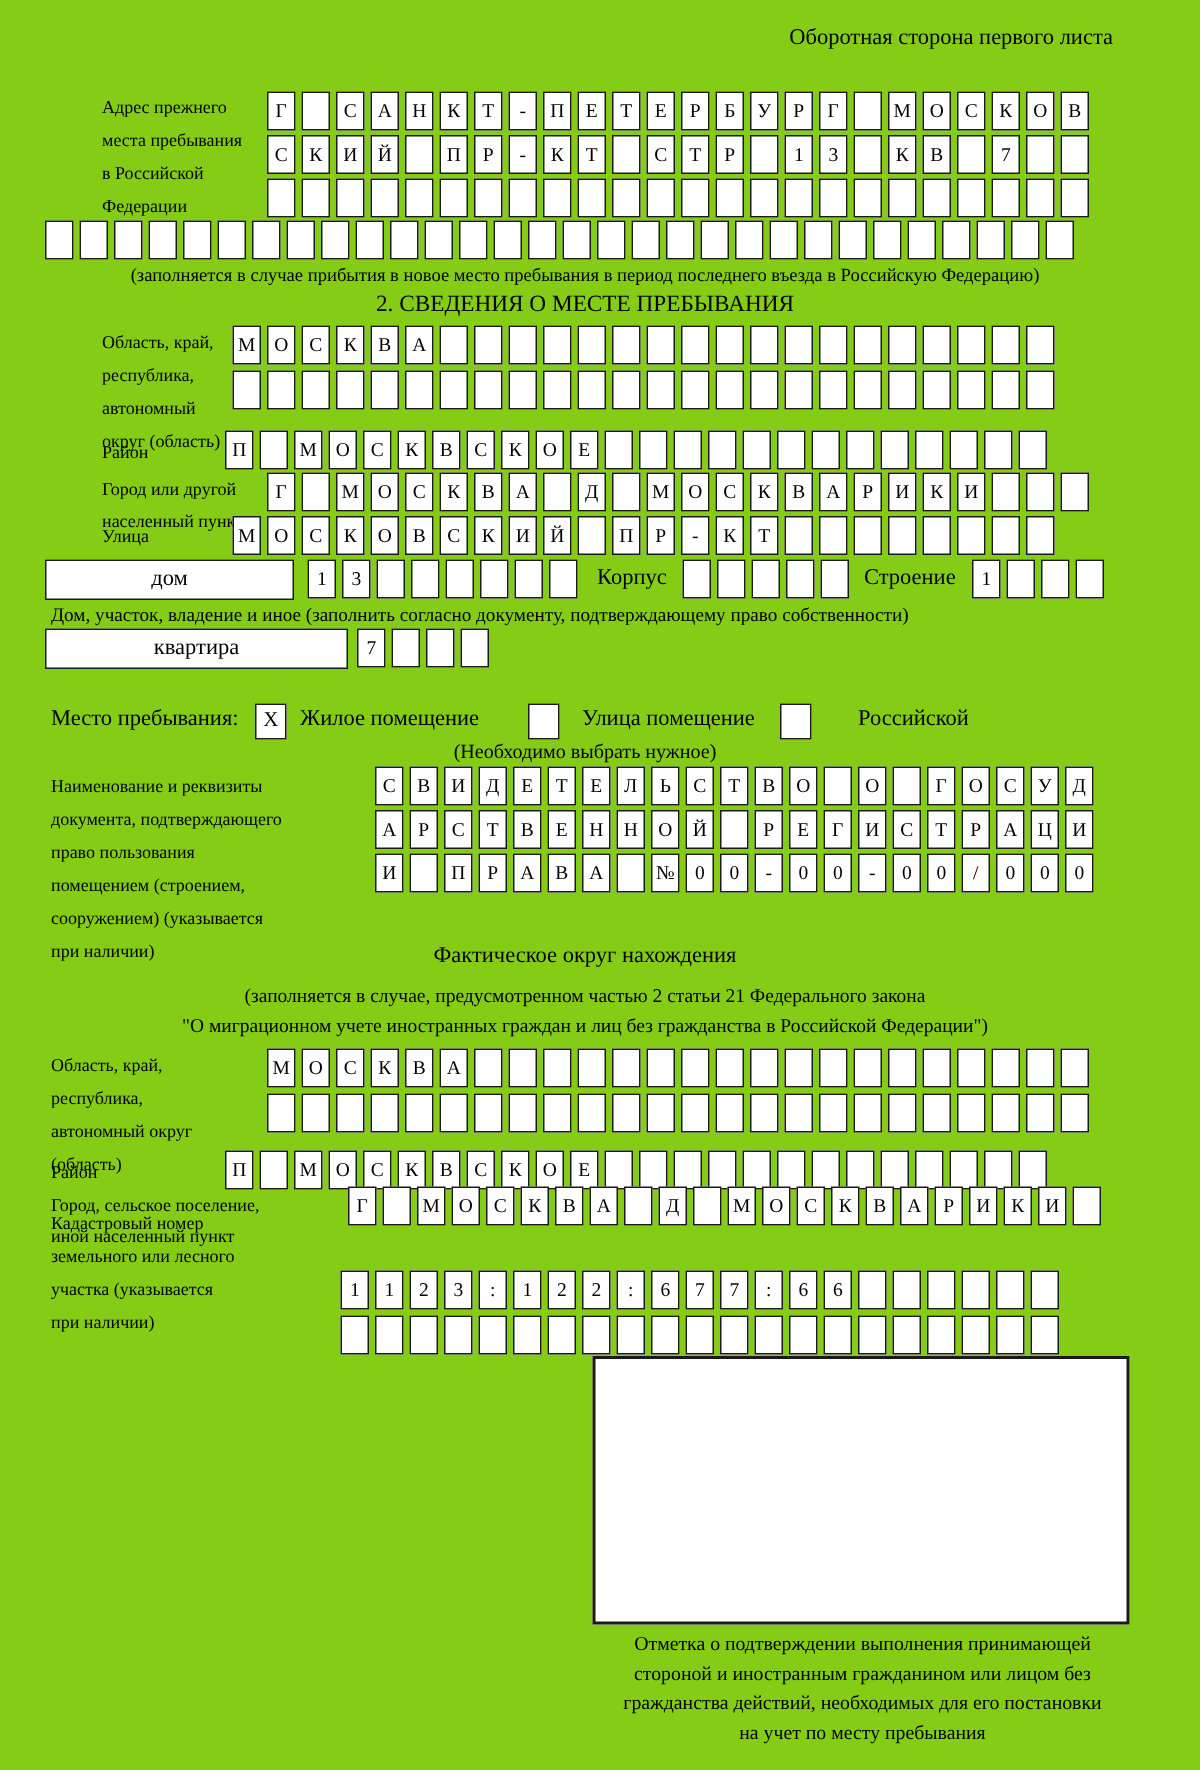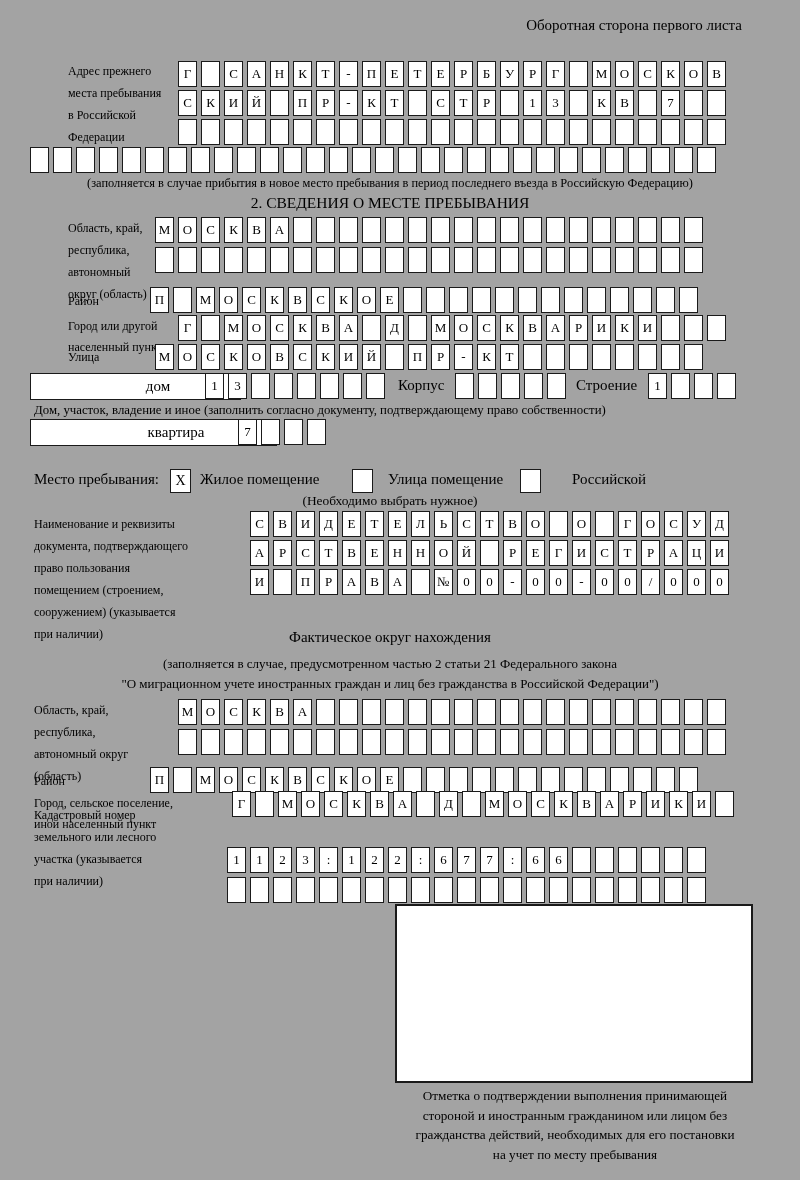--- a/index.html
+++ b/index.html
@@ -1,30 +1,30 @@
 <!DOCTYPE html>
 <html><head>
 <meta charset="utf-8">
 <style>
   html,body{margin:0;padding:0;background:#fff;}
   .page{
-    position:relative;width:800px;height:1180px;background:#a3a3a3;
+    position:relative;width:800px;height:1180px;background:#84cc16;
     font-family:"Liberation Serif","DejaVu Serif",serif;color:#000;overflow:hidden;
   }
   .title-right{position:absolute;top:17px;right:58px;font-size:15px;}
   .lbl{position:absolute;font-size:12px;line-height:22px;white-space:nowrap;}
   .grid{position:absolute;display:flex;gap:4px;}
   .cell{
     width:17px;height:24px;border:1.5px solid #1a1a1a;background:#fff;
     font-size:13px;line-height:24px;text-align:center;flex:0 0 auto;
     font-family:"Liberation Serif","DejaVu Serif",serif;
   }
   .widebox{
     position:absolute;border:1.5px solid #1a1a1a;height:25px;
-    font-size:15px;line-height:25px;text-align:center;background:#fff;padding-left:45px;
+    font-size:15px;line-height:25px;text-align:center;background:#fff;
   }
   .inline-lbl{position:absolute;font-size:15px;white-space:nowrap;}
   .caption{position:absolute;font-size:12.8px;white-space:nowrap;}
   .center-note{position:absolute;left:0;width:780px;text-align:center;font-size:12.4px;}
   .center-title{position:absolute;left:0;width:780px;text-align:center;font-size:15.5px;font-weight:normal;}
   .fact-note{position:absolute;left:0;width:780px;text-align:center;font-size:13px;line-height:20px;}
   .checkbox{
     position:absolute;width:19px;height:22px;border:1.5px solid #1a1a1a;background:#fff;
     font-size:14px;line-height:22px;text-align:center;
   }

